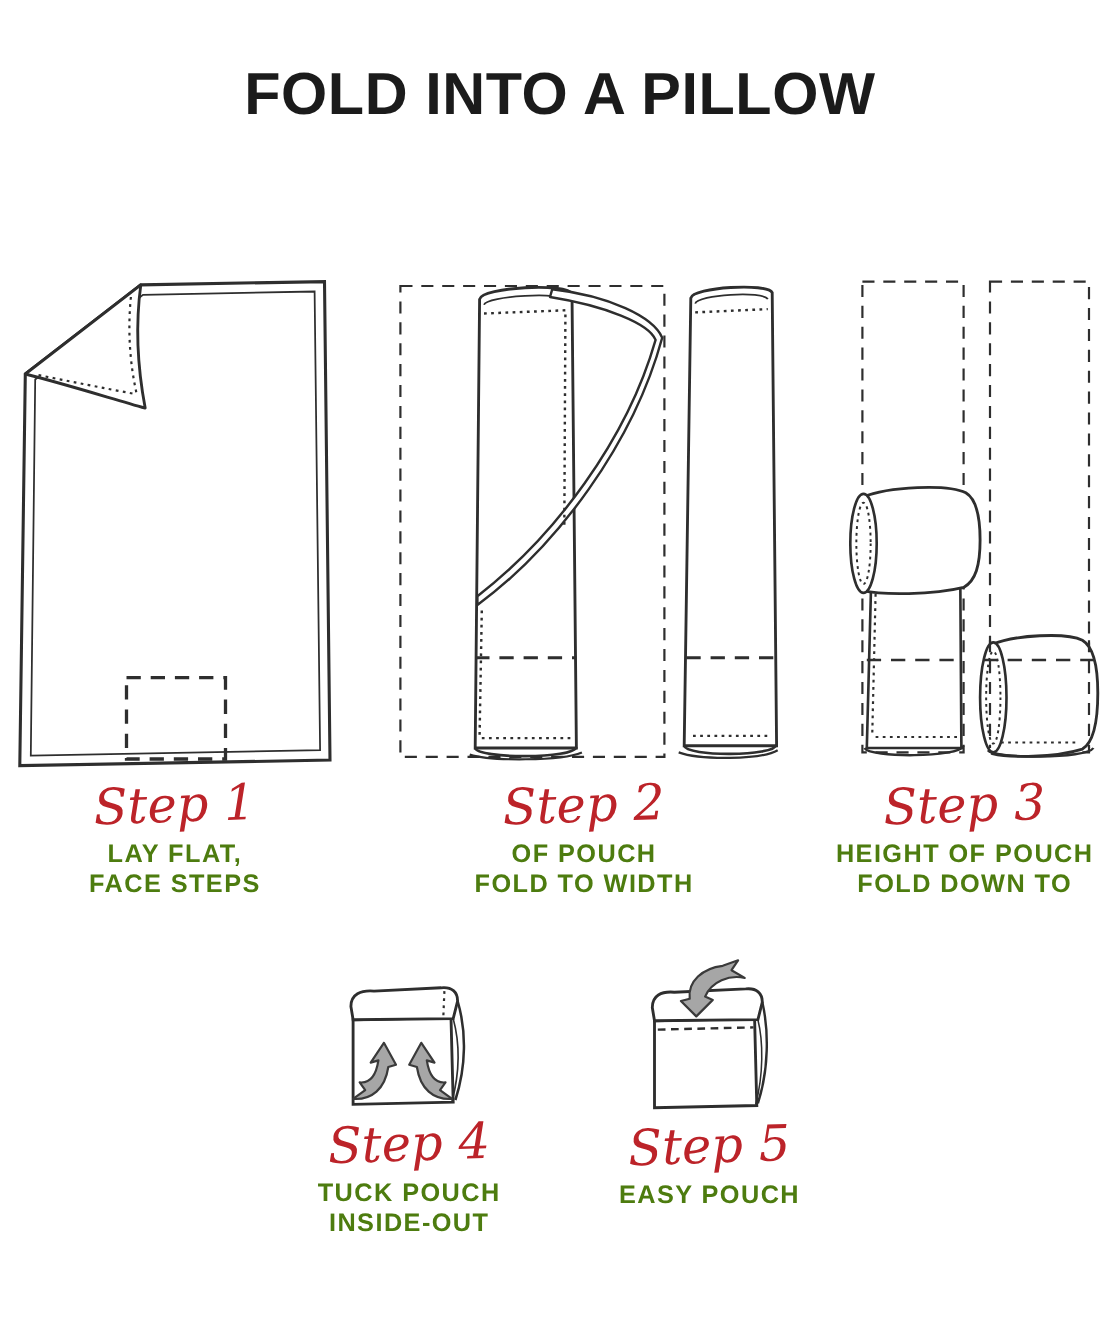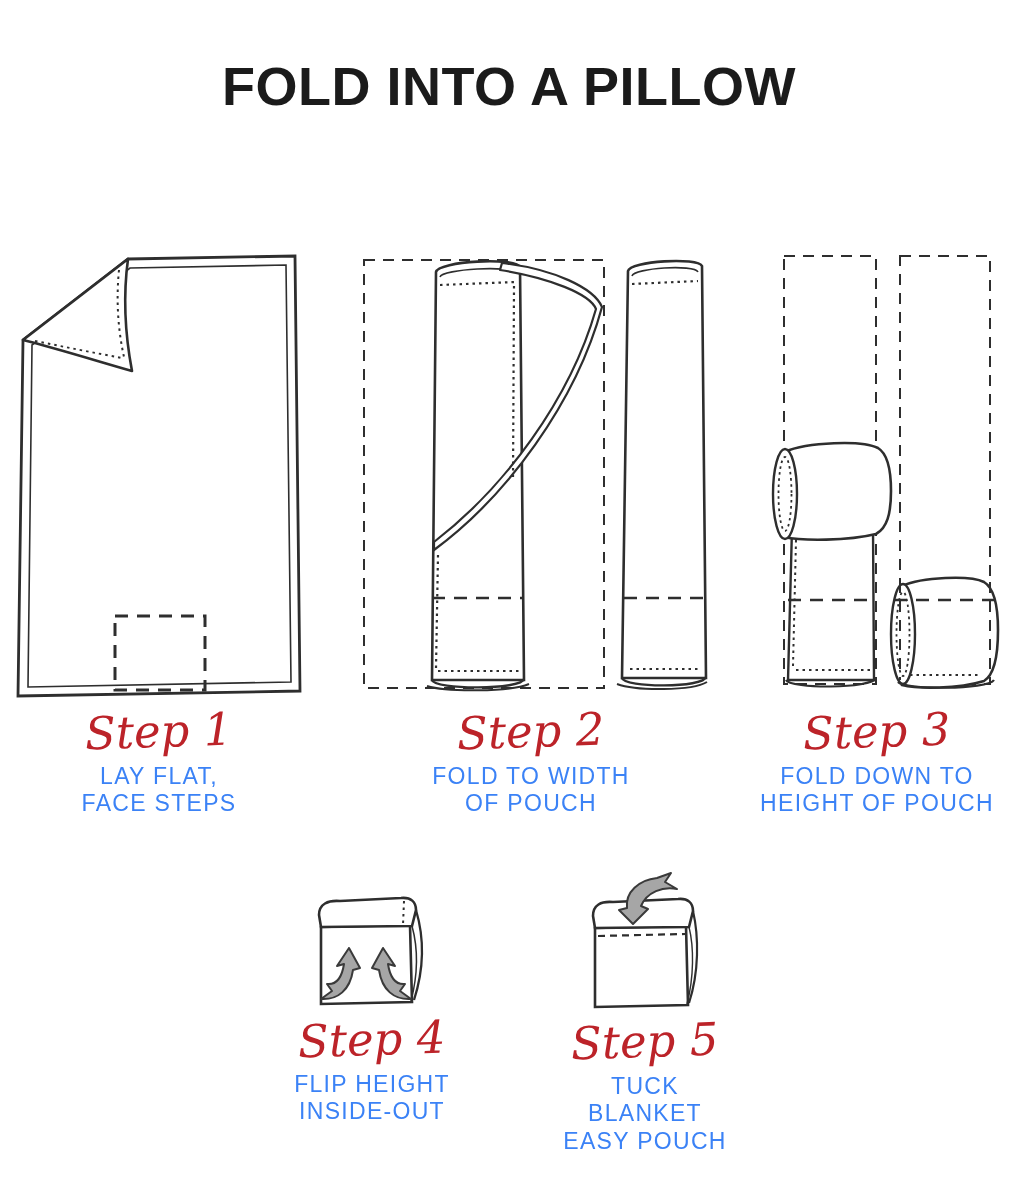--- a/index.html
+++ b/index.html
@@ -12,22 +12,22 @@
     font-size:54px;font-weight:bold;letter-spacing:.5px;line-height:1.13;color:#1b1b1b;
   }
   .step{position:absolute;display:flex;flex-direction:column;align-items:center;}
   .step svg{display:block;}
   .script{
     font-family:"DejaVu Serif",serif;font-style:italic;
     font-size:45px;line-height:1.05;color:#bc2329;margin-top:6px;
     transform:rotate(-2deg);
   }
   .desc{
-    margin-top:8px;text-align:center;color:#3b82f6;
-    font-size:23px;font-weight:normal;letter-spacing:1.3px;line-height:1.18;
+    margin-top:8px;text-align:center;color:#4d7c0f;
+    font-size:23px;font-weight:bold;letter-spacing:1.3px;line-height:1.18;
   }
   .step1{left:8px;top:250px;width:302px;}
   .step2{left:354px;top:250px;width:354px;}
   .step3{left:738px;top:250px;width:278px;}
   .step4{left:288px;top:896px;width:168px;}
   .step5{left:556px;top:870px;width:178px;}
   .ln{stroke:#2e2e2e;fill:none;}
   .wh{stroke:#2e2e2e;fill:#ffffff;}
   .dot{stroke:#2e2e2e;fill:none;stroke-dasharray:2.5 4;}
   .dash{stroke:#2e2e2e;fill:none;stroke-dasharray:13 9;}
@@ -75,22 +75,22 @@
       <path class="wh" stroke-width="2.6" d="M274,21 C276,11 344,7 348,16 L352,428 L268,428 Z"></path>
       <path class="ln" stroke-width="1.6" d="M278,26 C280,18 340,14 344,22"></path>
       <path class="dot" stroke-width="2.2" d="M278,34 L344,31"></path>
       <path class="dash" stroke-width="2.6" d="M270,348 L350,348"></path>
       <path class="dot" stroke-width="2.2" d="M276,419 L344,419"></path>
       <path class="ln" stroke-width="2.4" d="M268,428 C270,438 350,438 352,427"></path>
       <path class="ln" stroke-width="2" d="M263,434 C282,441 338,441 353,432"></path>
     </svg>
     <div class="script">Step 2</div>
     <div class="desc">
+      <div>OF POUCH</div>
       <div>FOLD TO WIDTH</div>
-      <div>OF POUCH</div>
     </div>
   </section>
 
   <section class="step step3">
     <svg width="278" height="452" viewBox="0 0 278 452">
       <path class="dashbox" stroke-width="2" d="M46,6 L138,6 L138,434 L46,434 Z"></path>
       <path class="dashbox" stroke-width="2" d="M162,6 L252,6 L252,434 L162,434 Z"></path>
       <path class="wh" stroke-width="2.4" d="M54,278 L50,430 L136,430 L135,278 Z"></path>
       <path class="dot" stroke-width="2" d="M58,290 L55,416"></path>
       <path class="dash" stroke-width="2.4" d="M50,350 L136,350"></path>
@@ -103,54 +103,53 @@
       <ellipse class="wh" stroke-width="2.4" cx="165" cy="384" rx="12" ry="50"></ellipse>
       <ellipse class="ln" stroke-width="1.8" stroke-dasharray="2.5 3.5" cx="165" cy="384" rx="6.5" ry="42"></ellipse>
       <path class="dashbox" stroke-width="2" d="M162,332 L162,430"></path>
       <path class="dashbox" stroke-width="2" d="M252,332 L252,430"></path>
       <path class="dash" stroke-width="2.4" d="M156,350 L258,350"></path>
       <path class="dot" stroke-width="2" d="M172,425 L240,425"></path>
       <path class="ln" stroke-width="2.2" d="M160,432 C166,440 250,440 256,430"></path>
     </svg>
     <div class="script">Step 3</div>
     <div class="desc">
+      <div>HEIGHT OF POUCH</div>
       <div>FOLD DOWN TO</div>
-      <div>HEIGHT OF POUCH</div>
     </div>
   </section>
 
   <section class="step step4">
     <svg width="122" height="114" viewBox="0 0 122 114">
       <defs>
         <path id="curl" class="arrow" d="M38,52 L26,70 L33,68 C31,81 26,89 16,88 L21,95 L10,103 C27,104 39,94 42,74 L49,72 Z"></path>
       </defs>
       <path class="wh" stroke-width="2.6" d="M10,31 L99,29 L101,106 L10,108 Z"></path>
       <path class="wh" stroke-width="2.6" d="M10,31 L8,19 C8,8 17,4 29,5 L90,2 C100,1 105,6 105,14 L101,30 Z"></path>
       <path class="dot" stroke-width="2" stroke-dasharray="2.5 3.5" d="M93,5 L92,29"></path>
       <path class="ln" stroke-width="2.3" d="M105,14 C113,41 113,73 103,104"></path>
       <path class="ln" stroke-width="1.5" d="M101,30 C107,52 107,78 100,105"></path>
       <use href="#curl"></use>
       <use href="#curl" transform="translate(110,0) scale(-1,1)"></use>
     </svg>
     <div class="script">Step 4</div>
     <div class="desc">
-      <div>FLIP HEIGHT</div>
+      <div>TUCK POUCH</div>
       <div>INSIDE-OUT</div>
     </div>
   </section>
 
   <section class="step step5">
     <svg width="132" height="142" viewBox="0 0 132 142">
       <path class="wh" stroke-width="2.6" d="M16,58 L107,56 L109,135 L16,137 Z"></path>
       <path class="wh" stroke-width="2.6" d="M16,58 L14,46 C14,35 22,31 34,32 L99,29 C109,28 114,33 114,41 L110,57 Z"></path>
       <path class="ln" stroke-width="2.2" stroke-dasharray="7 5" d="M19,66 L106,64"></path>
       <path class="ln" stroke-width="2.2" d="M114,41 C120,67 120,102 110,133"></path>
       <path class="ln" stroke-width="1.4" d="M110,57 C115,77 115,107 108,134"></path>
       <path class="arrow" d="M54,54 L40,40 L48,38 C46,22 60,10 78,8 L92,3 L86,12 L98,19 C84,16 68,22 62,36 L69,39 Z"></path>
     </svg>
     <div class="script">Step 5</div>
     <div class="desc">
-      <div>TUCK BLANKET</div>
       <div>EASY POUCH</div>
     </div>
   </section>
 
 </div>
 
 </body></html>

